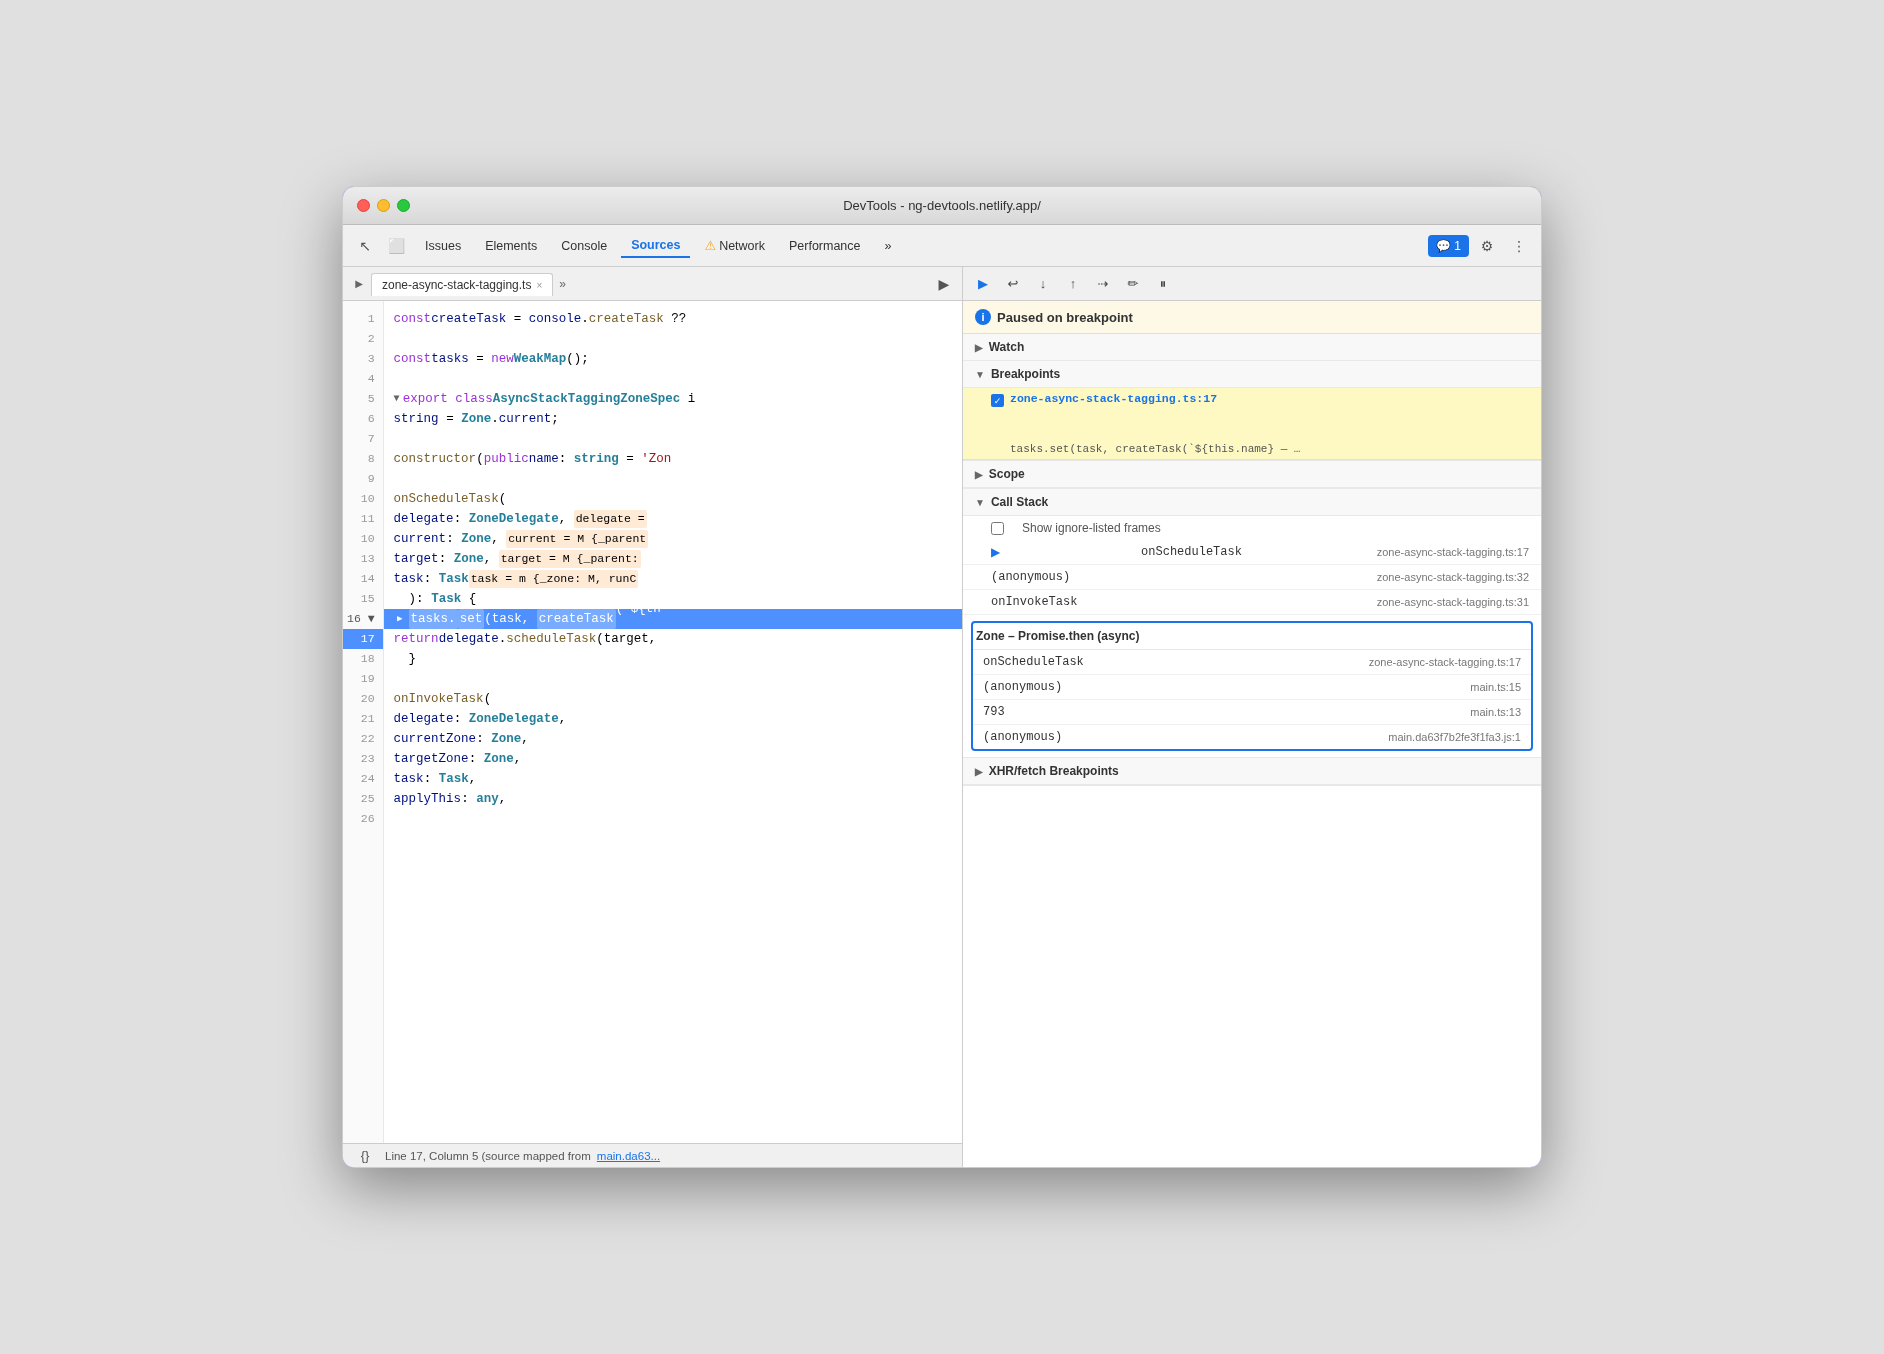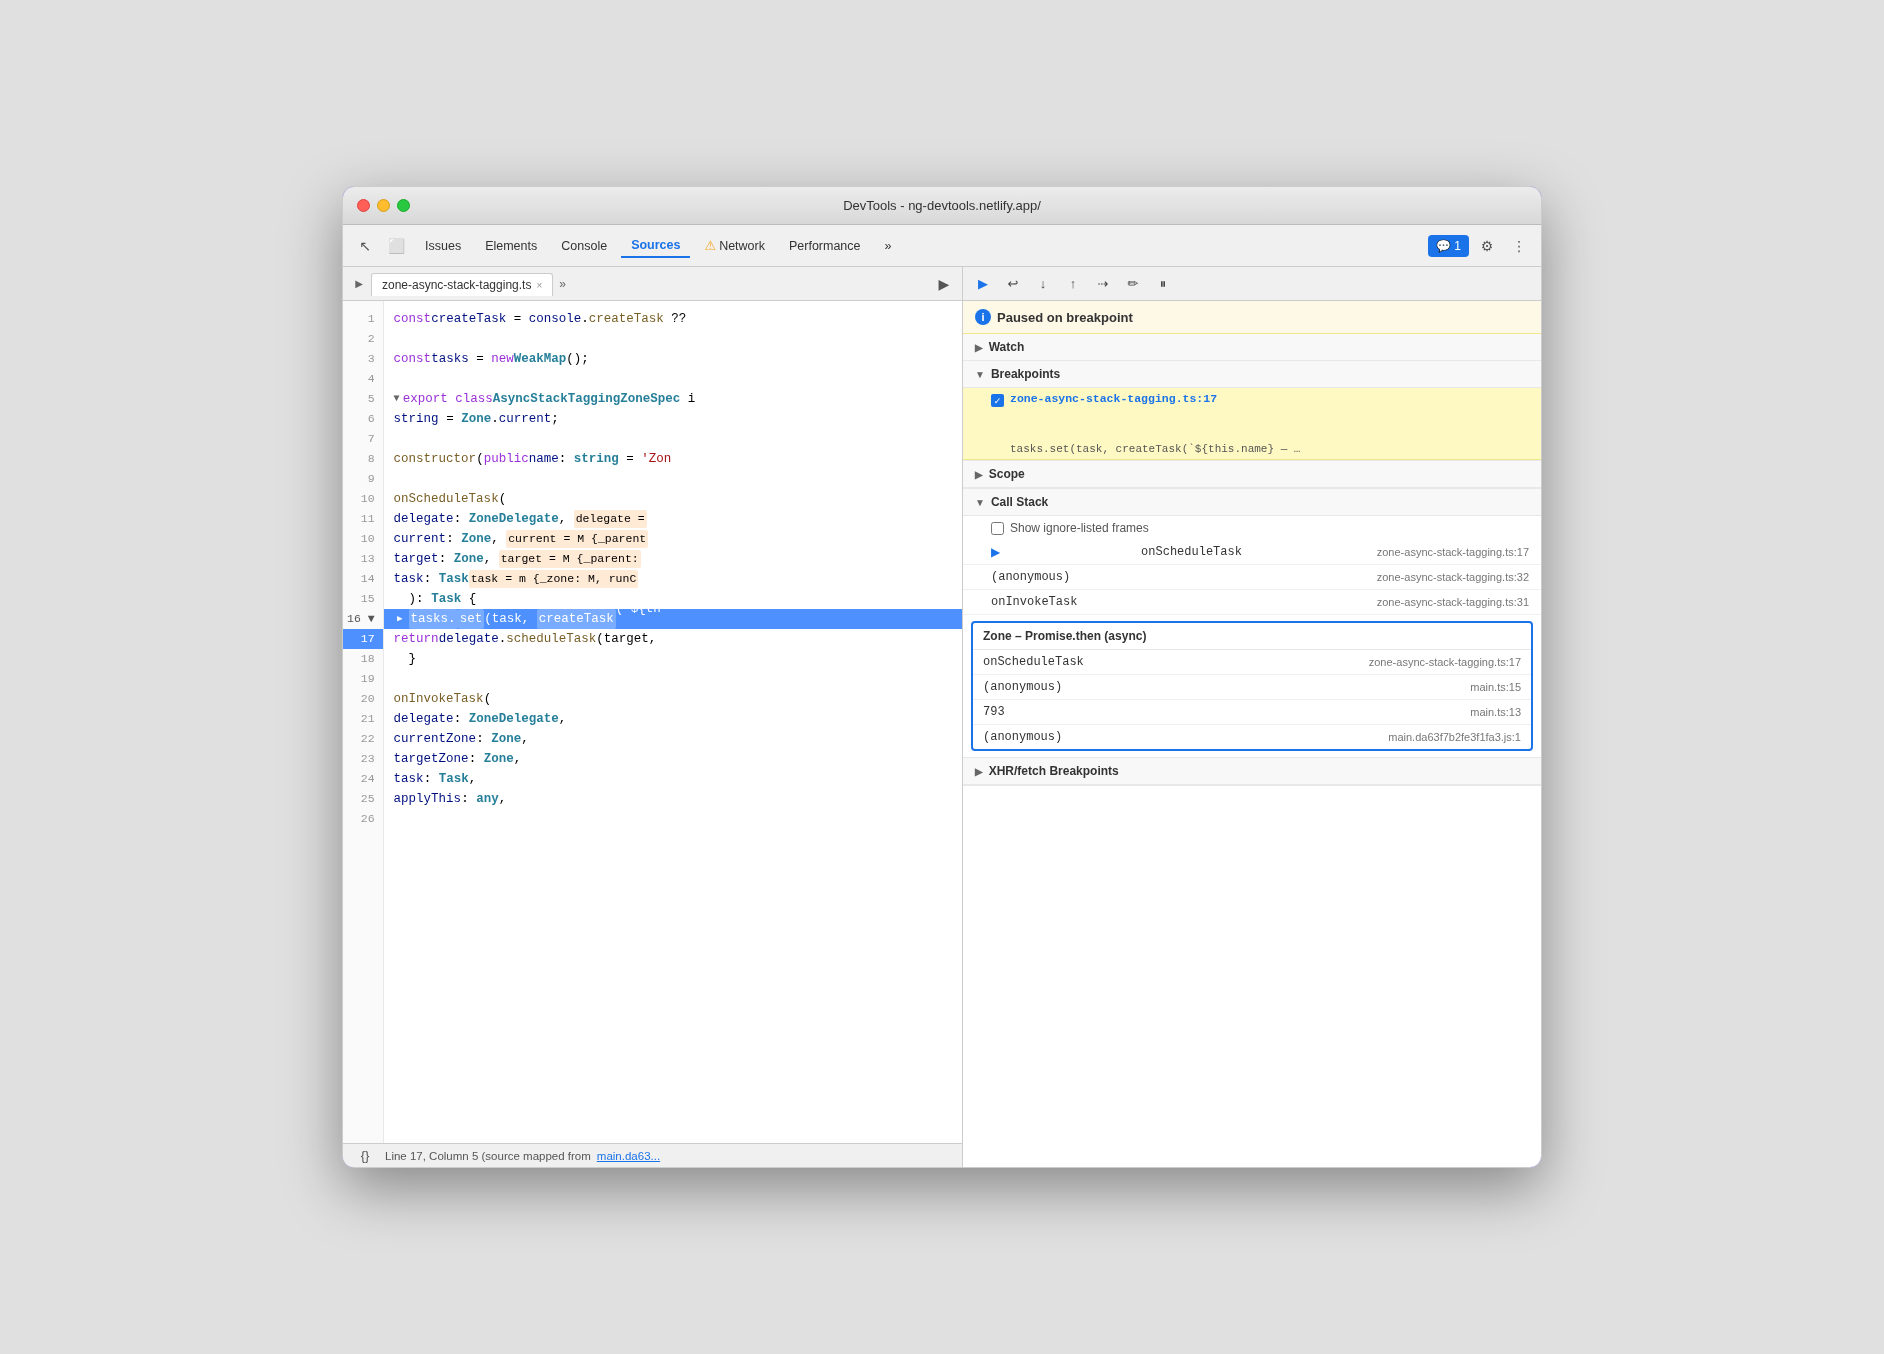--- a/index.html
+++ b/index.html
@@ -372,35 +372,35 @@
     .callstack-fn { color: #333; font-family: 'Courier New', monospace; }
     .callstack-file { color: #777; font-size: 11px; }
     .callstack-arrow {
       color: #1a73e8;
       margin-right: 6px;
       font-size: 12px;
     }
     .show-ignore {
       display: flex;
       align-items: center;
-      gap: 6px;
+      gap: 18px;
       padding: 5px 12px 5px 28px;
       font-size: 12px;
       color: #555;
     }
     .show-ignore input { width: 13px; height: 13px; }
     
     .async-frame-box {
       border: 2px solid #1a73e8;
       margin: 6px 8px;
       border-radius: 4px;
       background: #fff;
     }
     .async-frame-header {
-      padding: 6px 10px;
+      padding: 6px 3px;
       font-size: 12px;
       font-weight: 700;
       color: #333;
       border-bottom: 1px solid #e8e8e8;
     }
     .async-frame-item {
       display: flex;
       align-items: center;
       padding: 5px 10px;
       font-size: 12px;

